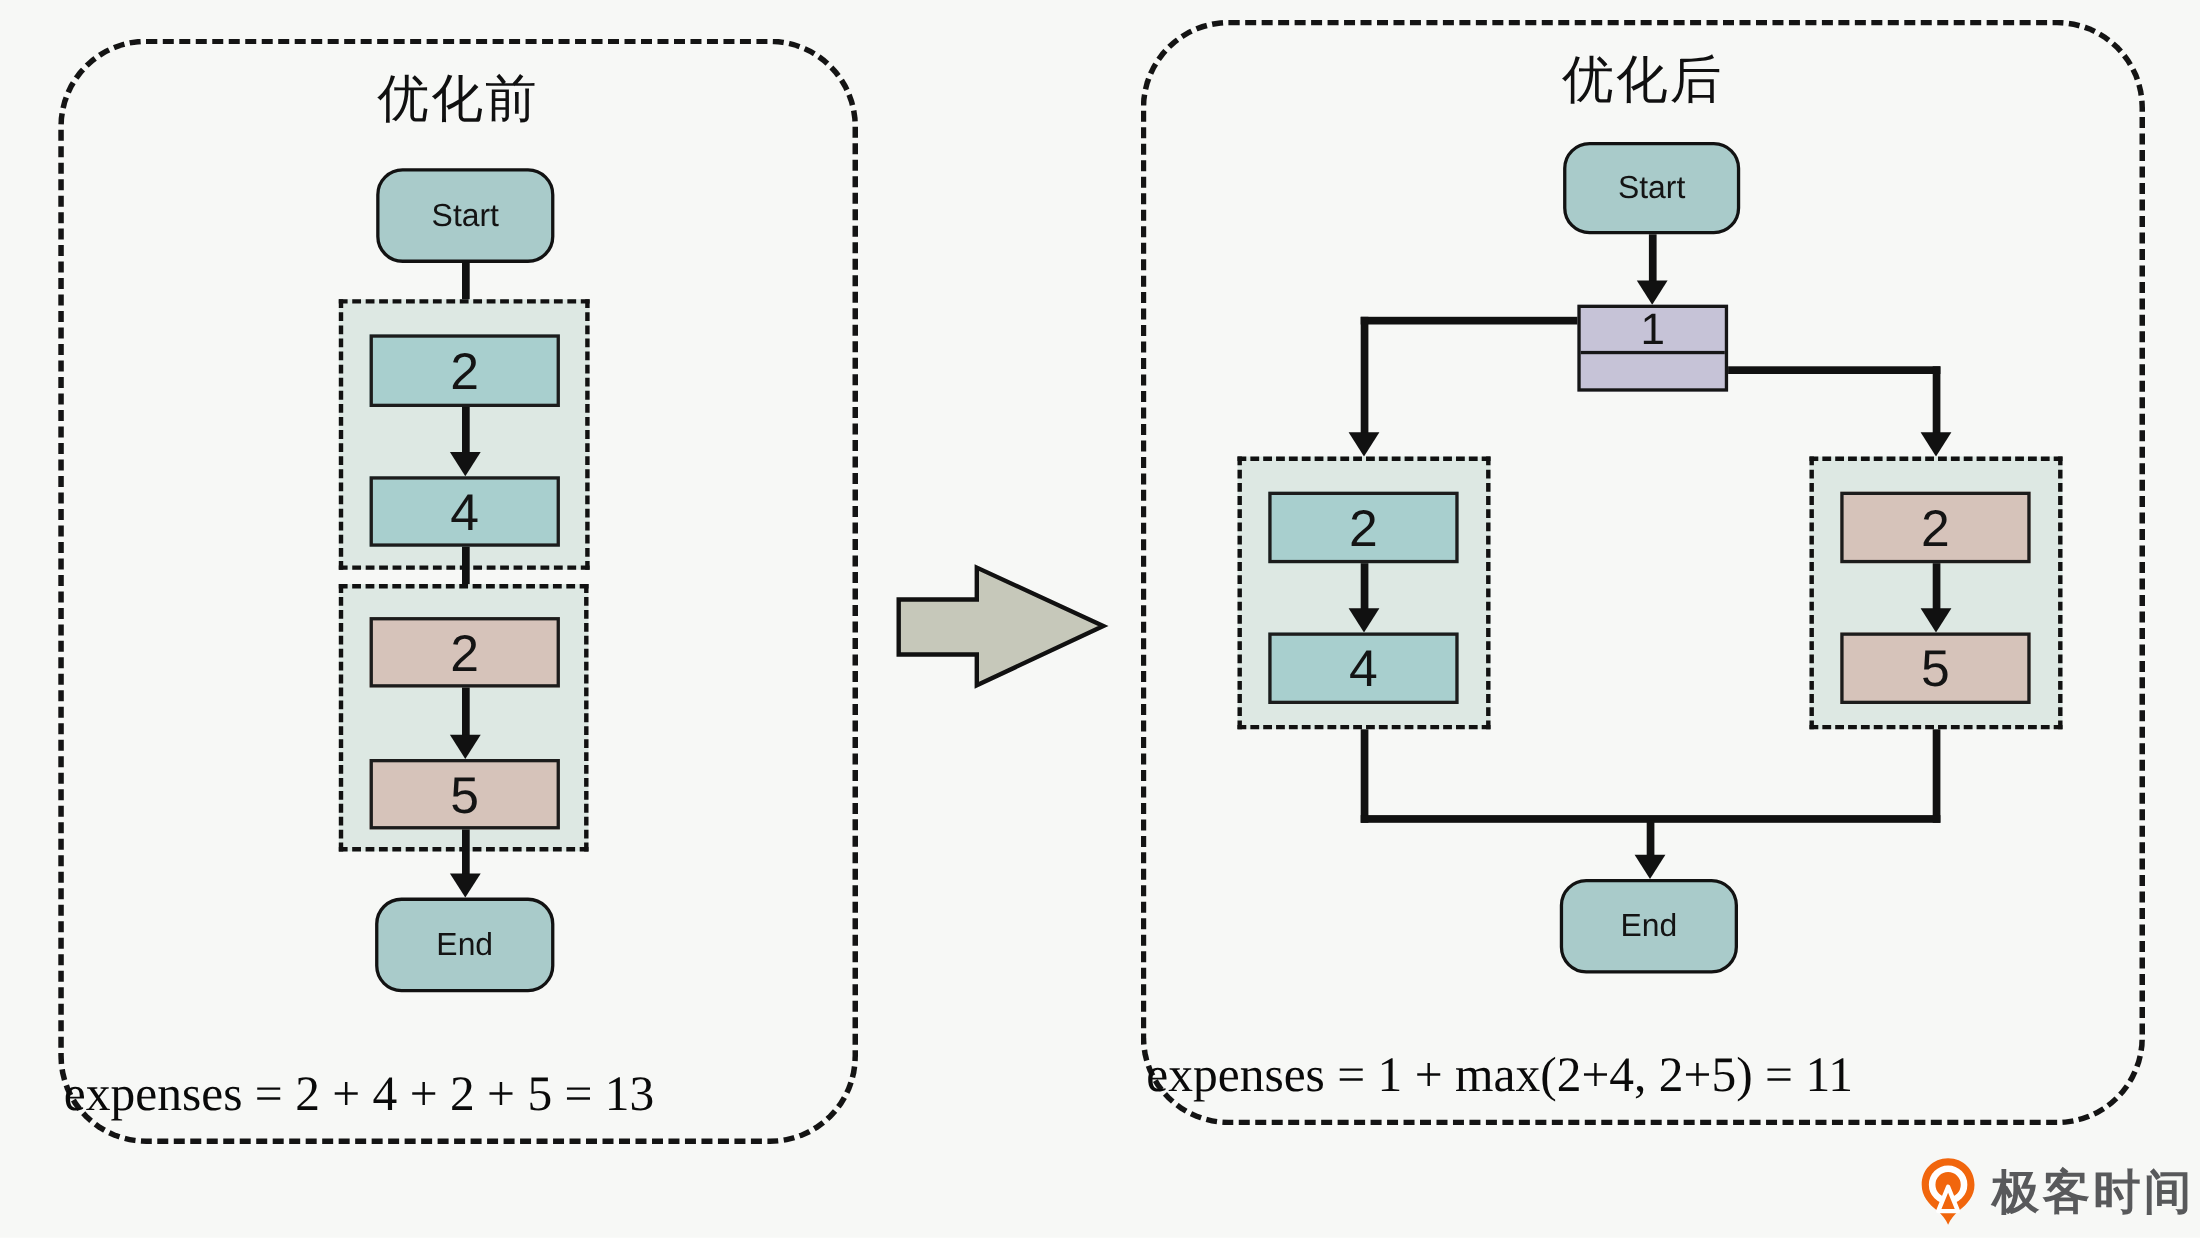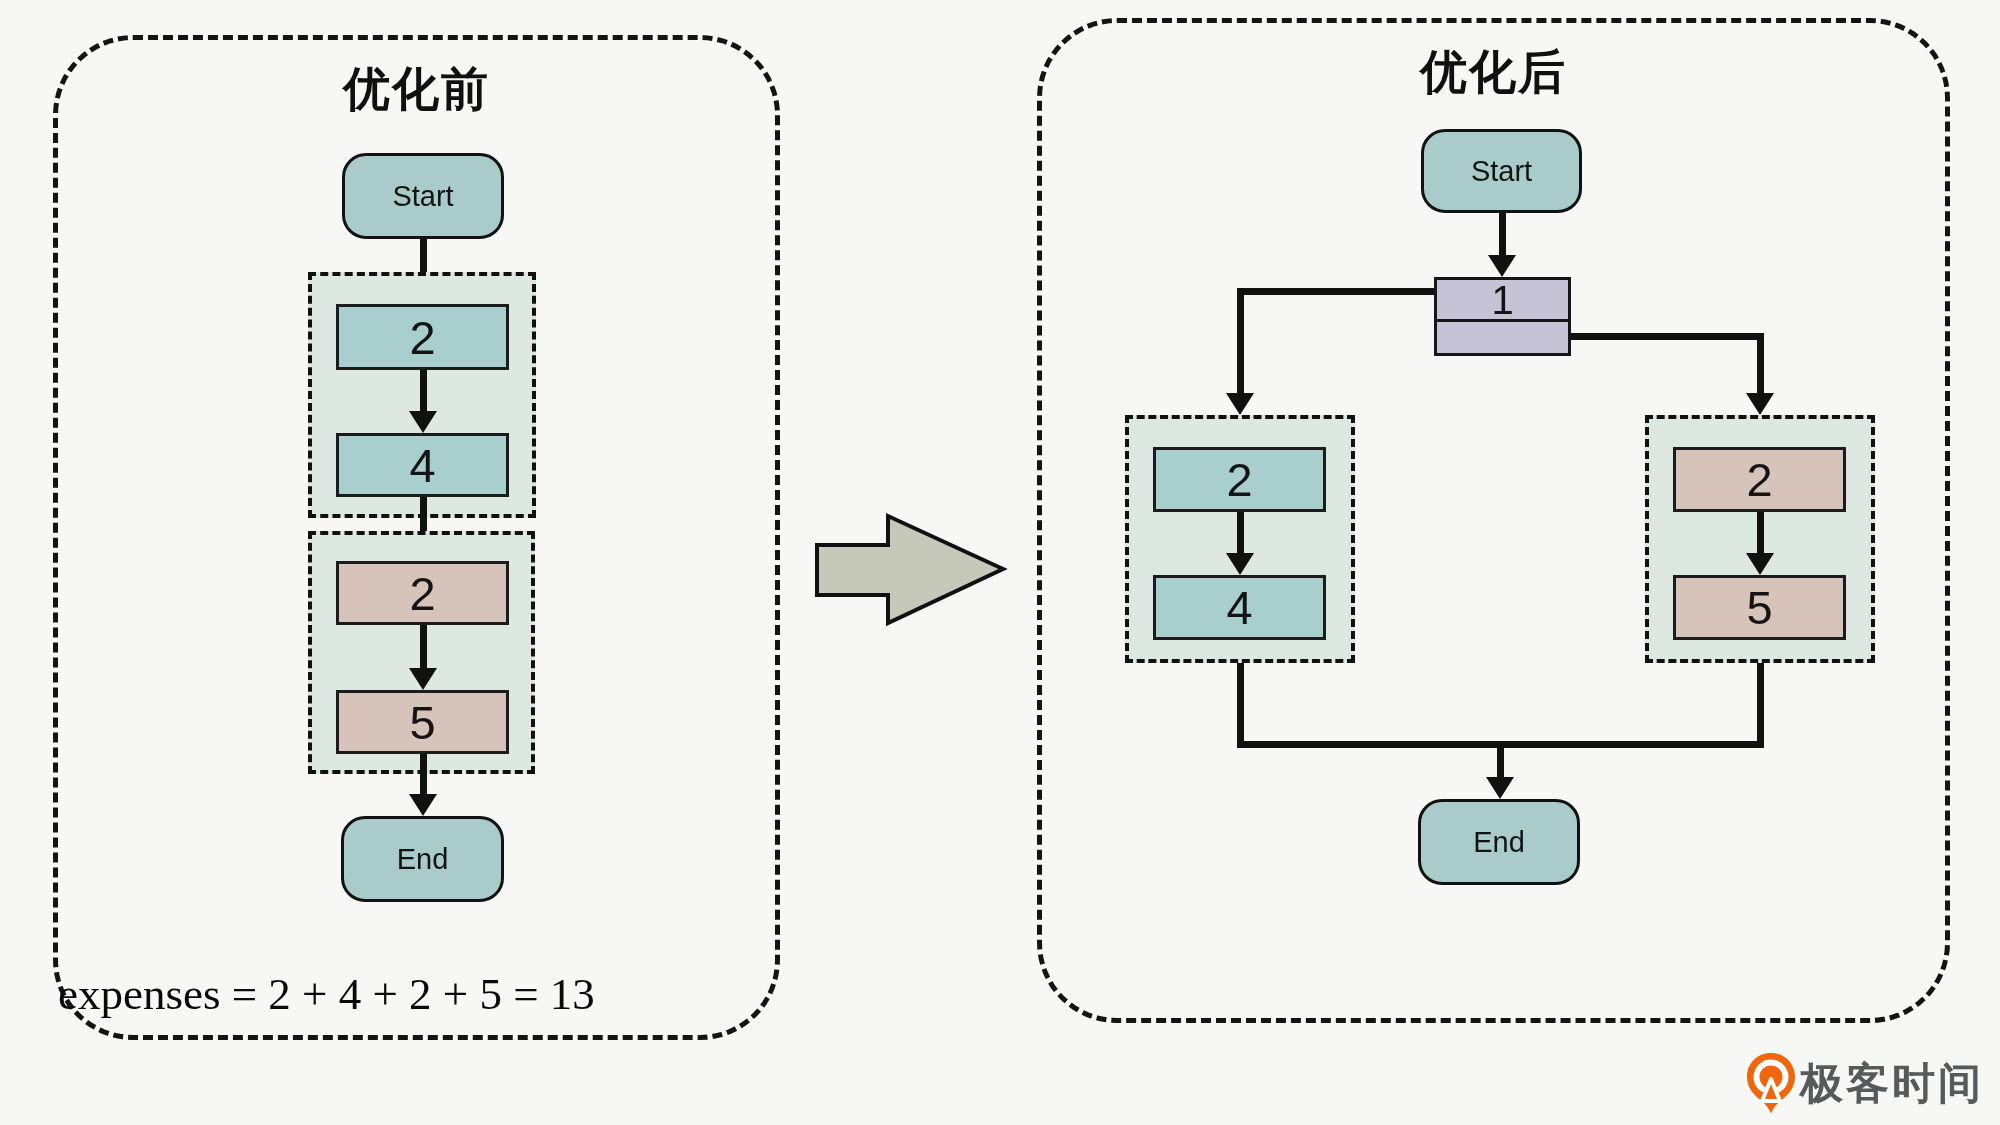--- a/index.html
+++ b/index.html
@@ -1,20 +1,20 @@
 <!DOCTYPE html>
 <html style="--background: #f7f8f6; --node_teal: #a9cbca; --box_teal: #a8cfce; --box_tan: #d6c3ba; --fork_lavender: #c6c3d7; --group_bg: #dde8e3; --block_arrow_fill: #c6c8ba; --line_black: #111111; --brand_orange: #f1660d; --brand_text: #58595b;"><head>
 <meta charset="utf-8">
 <style>
   html,body{margin:0;padding:0;}
   body{font-family:"Liberation Sans",sans-serif;}
   .canvas{position:relative;width:2000px;height:1125px;background:var(--background,#f7f8f6);overflow:hidden;}
 
   .panel{position:absolute;border:5px dashed #141414;border-radius:80px;box-sizing:border-box;}
-  .panel-title{position:absolute;left:0;width:100%;text-align:center;font-size:47px;line-height:52px;color:#101010;font-weight:700;letter-spacing:2px;}
+  .panel-title{position:absolute;left:0;width:100%;text-align:center;font-size:47px;line-height:52px;color:#101010;font-weight:400;letter-spacing:2px;}
 
   .node{position:absolute;background:var(--node_teal,#a9cbca);border:3.5px solid #121212;border-radius:24px;
         box-sizing:border-box;display:flex;align-items:center;justify-content:center;
         font-size:29px;color:#141414;}
 
   .group{position:absolute;background:var(--group_bg,#dde8e3);border:4.5px dashed #111;box-sizing:border-box;}
 
   .pbox{position:absolute;width:173px;height:65px;border:3px solid #1c1c1c;box-sizing:border-box;
         display:flex;align-items:center;justify-content:center;font-size:47px;color:#141414;}
   .teal{background:var(--box_teal,#a8cfce);}
@@ -103,24 +103,25 @@
     <div class="varrow" style="left:704px;top:489px;height:63px;"></div>
     <div class="pbox tan" style="left:631px;top:552px;">5</div>
 
     <div class="vline" style="left:195px;top:640px;height:85px;"></div>
     <div class="vline" style="left:715px;top:640px;height:85px;"></div>
     <div class="hline" style="left:195px;top:718px;width:527px;"></div>
     <div class="varrow" style="left:444px;top:723px;height:53px;"></div>
 
     <div class="node" style="left:376px;top:776px;width:162px;height:86px;">End</div>
 
+    <div class="formula" style="top:928px;">expenses = 1 + max(2+4, 2+5) = 11</div>
   </div>
 
   <div class="brand" style="left:1745px;top:1052px;">
     <svg width="52" height="64" viewBox="0 0 52 64">
       <path d="M26 1 C12 1 2 11.5 2 25 C2 35.5 8.5 42.5 16 48.5 C20 51.8 24 56.5 26 61.5 C28 56.5 32 51.8 36 48.5 C43.5 42.5 50 35.5 50 25 C50 11.5 40 1 26 1 Z" fill="#f1660d"></path>
       <circle cx="26" cy="25" r="14.5" fill="none" stroke="#ffffff" stroke-width="6"></circle>
       <path d="M26 27 L35 49 L17 49 Z" fill="#f1660d" stroke="#ffffff" stroke-width="4" stroke-linejoin="round"></path>
     </svg>
-    <div class="brand-text" style="margin-left:3px;">极客时间</div>
+    <div class="brand-text" style="margin-left:14px;">极客时间</div>
   </div>
 
 </div>
 
 </body></html>

